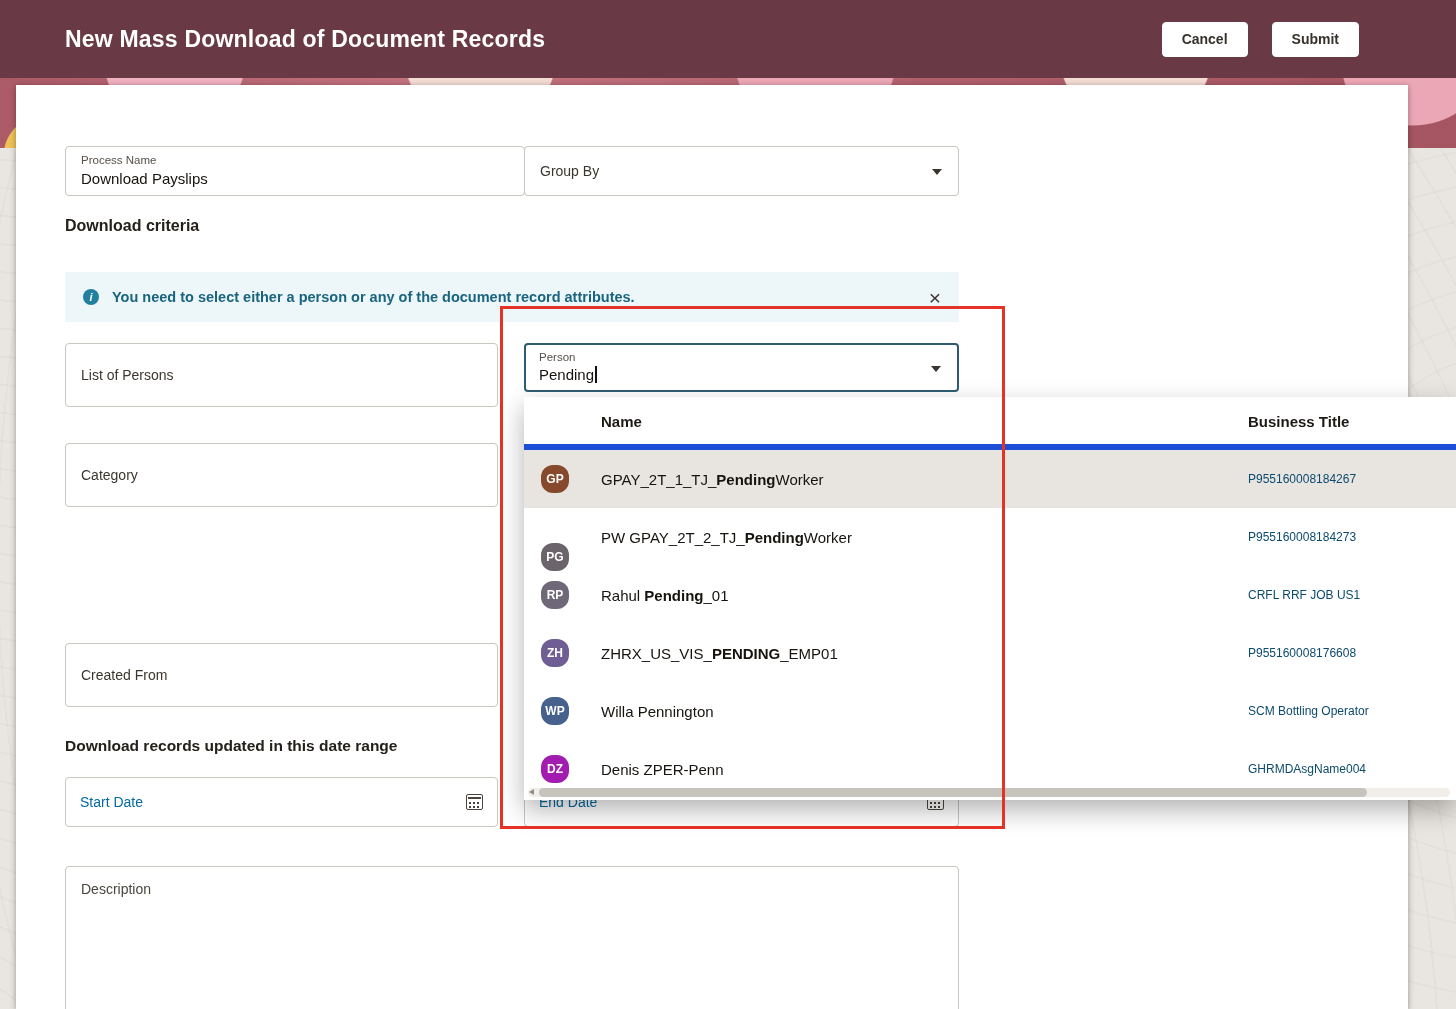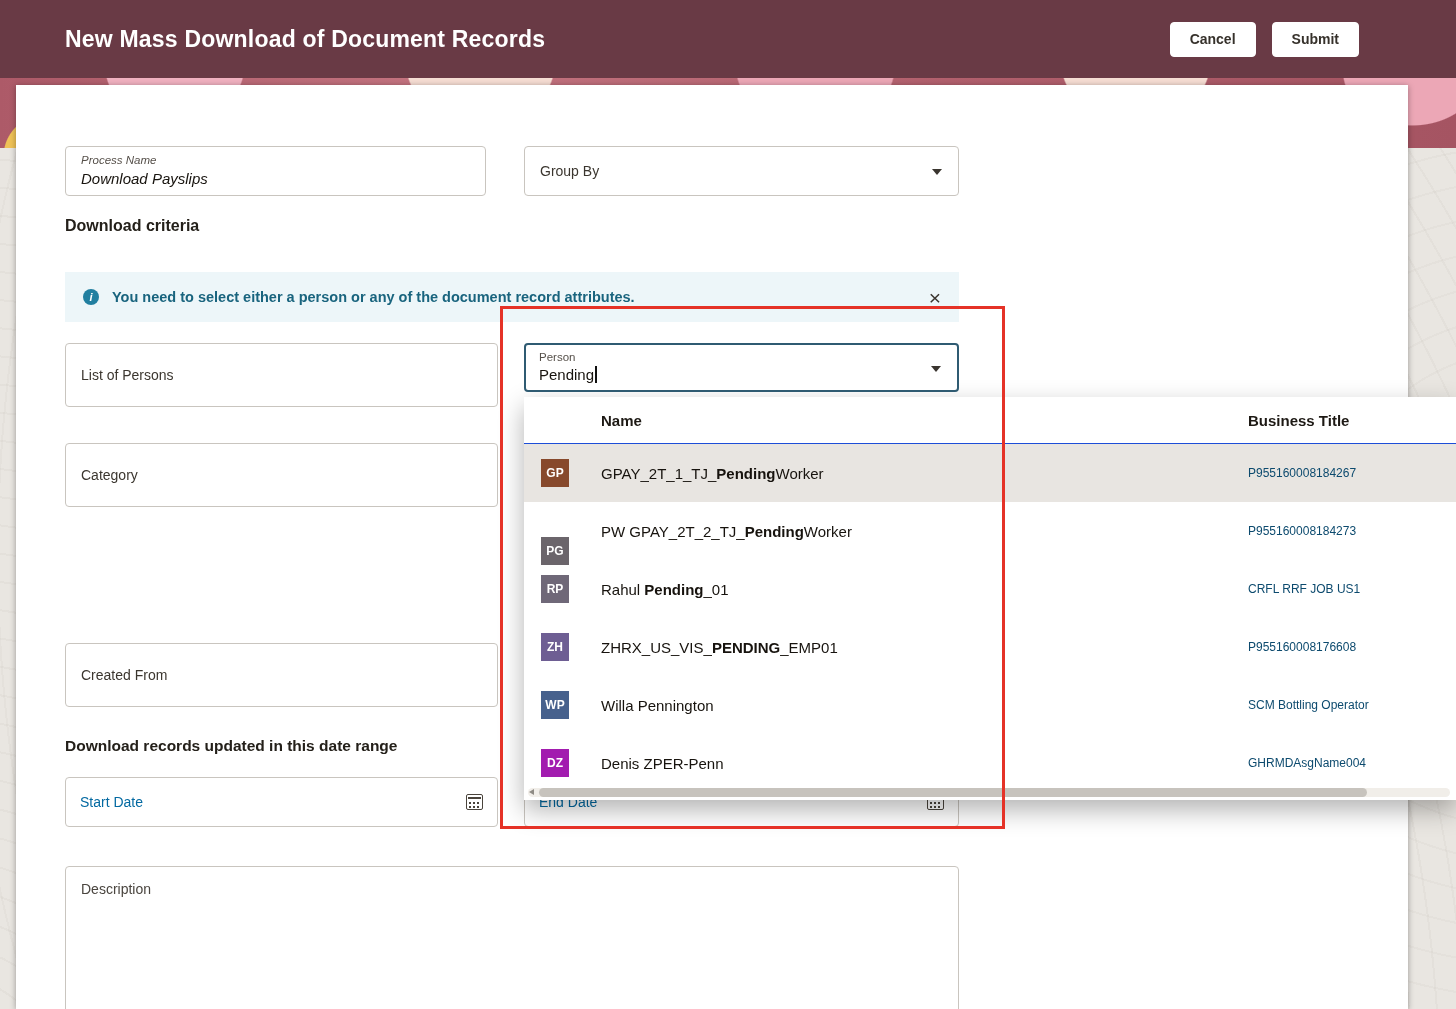--- a/index.html
+++ b/index.html
@@ -7,21 +7,21 @@
   .page { position:relative; width:1456px; height:1009px; background:#e9e6e1; overflow:hidden; }
   .page::before { content:""; position:absolute; inset:0;
     background:
       repeating-radial-gradient(circle at -5% 110%, rgba(140,130,118,.06) 0 2px, transparent 2px 28px),
       repeating-radial-gradient(circle at 105% 55%, rgba(140,130,118,.05) 0 2px, transparent 2px 34px);
   }
 
   
   .app-header { position:absolute; left:0; top:0; width:100%; height:78px; background:var(--header-bg,#693a45); z-index:3; display:flex; align-items:center; }
   .app-title { position:absolute; left:65px; color:#fff; font-size:23px; font-weight:700; letter-spacing:.2px; }
-  .header-actions { position:absolute; right:97px; display:flex; gap:16px; }
+  .header-actions { position:absolute; right:97px; display:flex; gap:24px; }
   .btn { height:35px; padding:0 19px; background:#fff; color:#36312b; border:1px solid #fff; border-radius:4px; font-size:14px; font-weight:700; font-family:inherit; cursor:pointer; }
 
   
   .deco-strip { position:absolute; left:0; top:78px; width:100%; height:70px; z-index:1;
     background:
       radial-gradient(55px 45px at 4% 110%, #efc257 0 98%, transparent),
       radial-gradient(70px 55px at 12% -15%, #f0b1c0 0 98%, transparent),
       radial-gradient(60px 50px at 22% 120%, #8e3d49 0 98%, transparent),
       radial-gradient(75px 60px at 33% -20%, #f6ddd3 0 98%, transparent),
       radial-gradient(55px 48px at 44% 115%, #efc257 0 98%, transparent),
@@ -63,27 +63,27 @@
   .desc-box { position:absolute; left:49px; top:781px; width:894px; height:238px; background:#fff; border:1px solid var(--field-border,#c9c5bf); border-radius:4px; padding:14px 15px; font-size:14px; color:#4a453f; }
 
   
   .person-combo { position:absolute; left:524px; top:343px; width:435px; height:49px; background:#fff; border:2px solid var(--focus-border,#2f5b72); border-radius:4px; z-index:6; }
   .person-combo .f-label { top:6px; left:13px; }
   .person-combo .f-value { top:21px; left:13px; }
   .caret { display:inline-block; width:2px; height:17px; background:#111; margin-left:1px; vertical-align:-3px; animation:blink 1.1s step-end infinite; }
   @keyframes blink { 50% { opacity:0; } }
 
   .result-panel { position:absolute; left:524px; top:397px; width:932px; height:403px; background:#fff; box-shadow:0 10px 24px rgba(0,0,0,.3); z-index:5; overflow:hidden; }
-  .result-header { position:relative; height:47px; border-bottom:1px solid #1d4ed8; }
+  .result-header { position:relative; height:53px; border-bottom:6px solid #1d4ed8; }
   .col-name, .col-biz { position:absolute; top:50%; transform:translateY(-50%); font-size:15px; font-weight:700; color:#1d1914; }
   .col-name { left:77px; }
   .col-biz  { left:724px; }
   .result-row { position:relative; height:58px; cursor:pointer; }
   .result-row.highlighted { background:var(--highlight-row,#e8e5e1); }
-  .avatar { position:absolute; left:17px; top:50%; transform:translateY(-50%); width:28px; height:28px; border-radius:0; color:#fff; font-size:12px; font-weight:700; display:flex; align-items:center; justify-content:center; }
+  .avatar { position:absolute; left:17px; top:50%; transform:translateY(-50%); width:28px; height:28px; border-radius:12px; color:#fff; font-size:12px; font-weight:700; display:flex; align-items:center; justify-content:center; }
   .row-name { position:absolute; left:77px; top:50%; transform:translateY(-50%); font-size:15px; color:#17130e; white-space:nowrap; }
   .row-name b { font-weight:700; }
   .biz-title { position:absolute; left:724px; top:50%; transform:translateY(-50%); font-size:12px; color:#0c4a6e; white-space:nowrap; }
 
   .hscrollbar { position:absolute; left:4px; right:6px; bottom:3px; height:9px; background:#f1eee9; border-radius:5px; }
   .scroll-arrow-left { position:absolute; left:1px; top:1px; width:0; height:0; border-top:3.5px solid transparent; border-bottom:3.5px solid transparent; border-right:5.5px solid #8f8b85; }
   .scroll-thumb { position:absolute; left:11px; top:0; width:828px; height:9px; background:#c7c3bd; border-radius:5px; cursor:grab; }
 
   
   .annotation-rect { position:absolute; left:500px; top:306px; width:505px; height:523px; border:3px solid var(--accent-red,#e53227); z-index:10; pointer-events:none; }
@@ -98,21 +98,21 @@
     <div class="header-actions">
       <button class="btn">Cancel</button>
       <button class="btn">Submit</button>
     </div>
   </header>
 
   <div class="deco-strip"></div>
 
   <main class="card">
 
-    <div class="field" style="left:49px; top:61px; width:421px;font-style:italic;">
+    <div class="field" style="left:49px; top:61px; width:460px;">
       <span class="f-label">Process Name</span>
       <span class="f-value">Download Payslips</span>
     </div>
 
     <div class="field centered" style="left:508px; top:61px; width:435px;">
       <span>Group By</span>
       <span class="chevron"></span>
     </div>
 
     <h2 class="section-heading" style="left:49px; top:132px;">Download criteria</h2>

